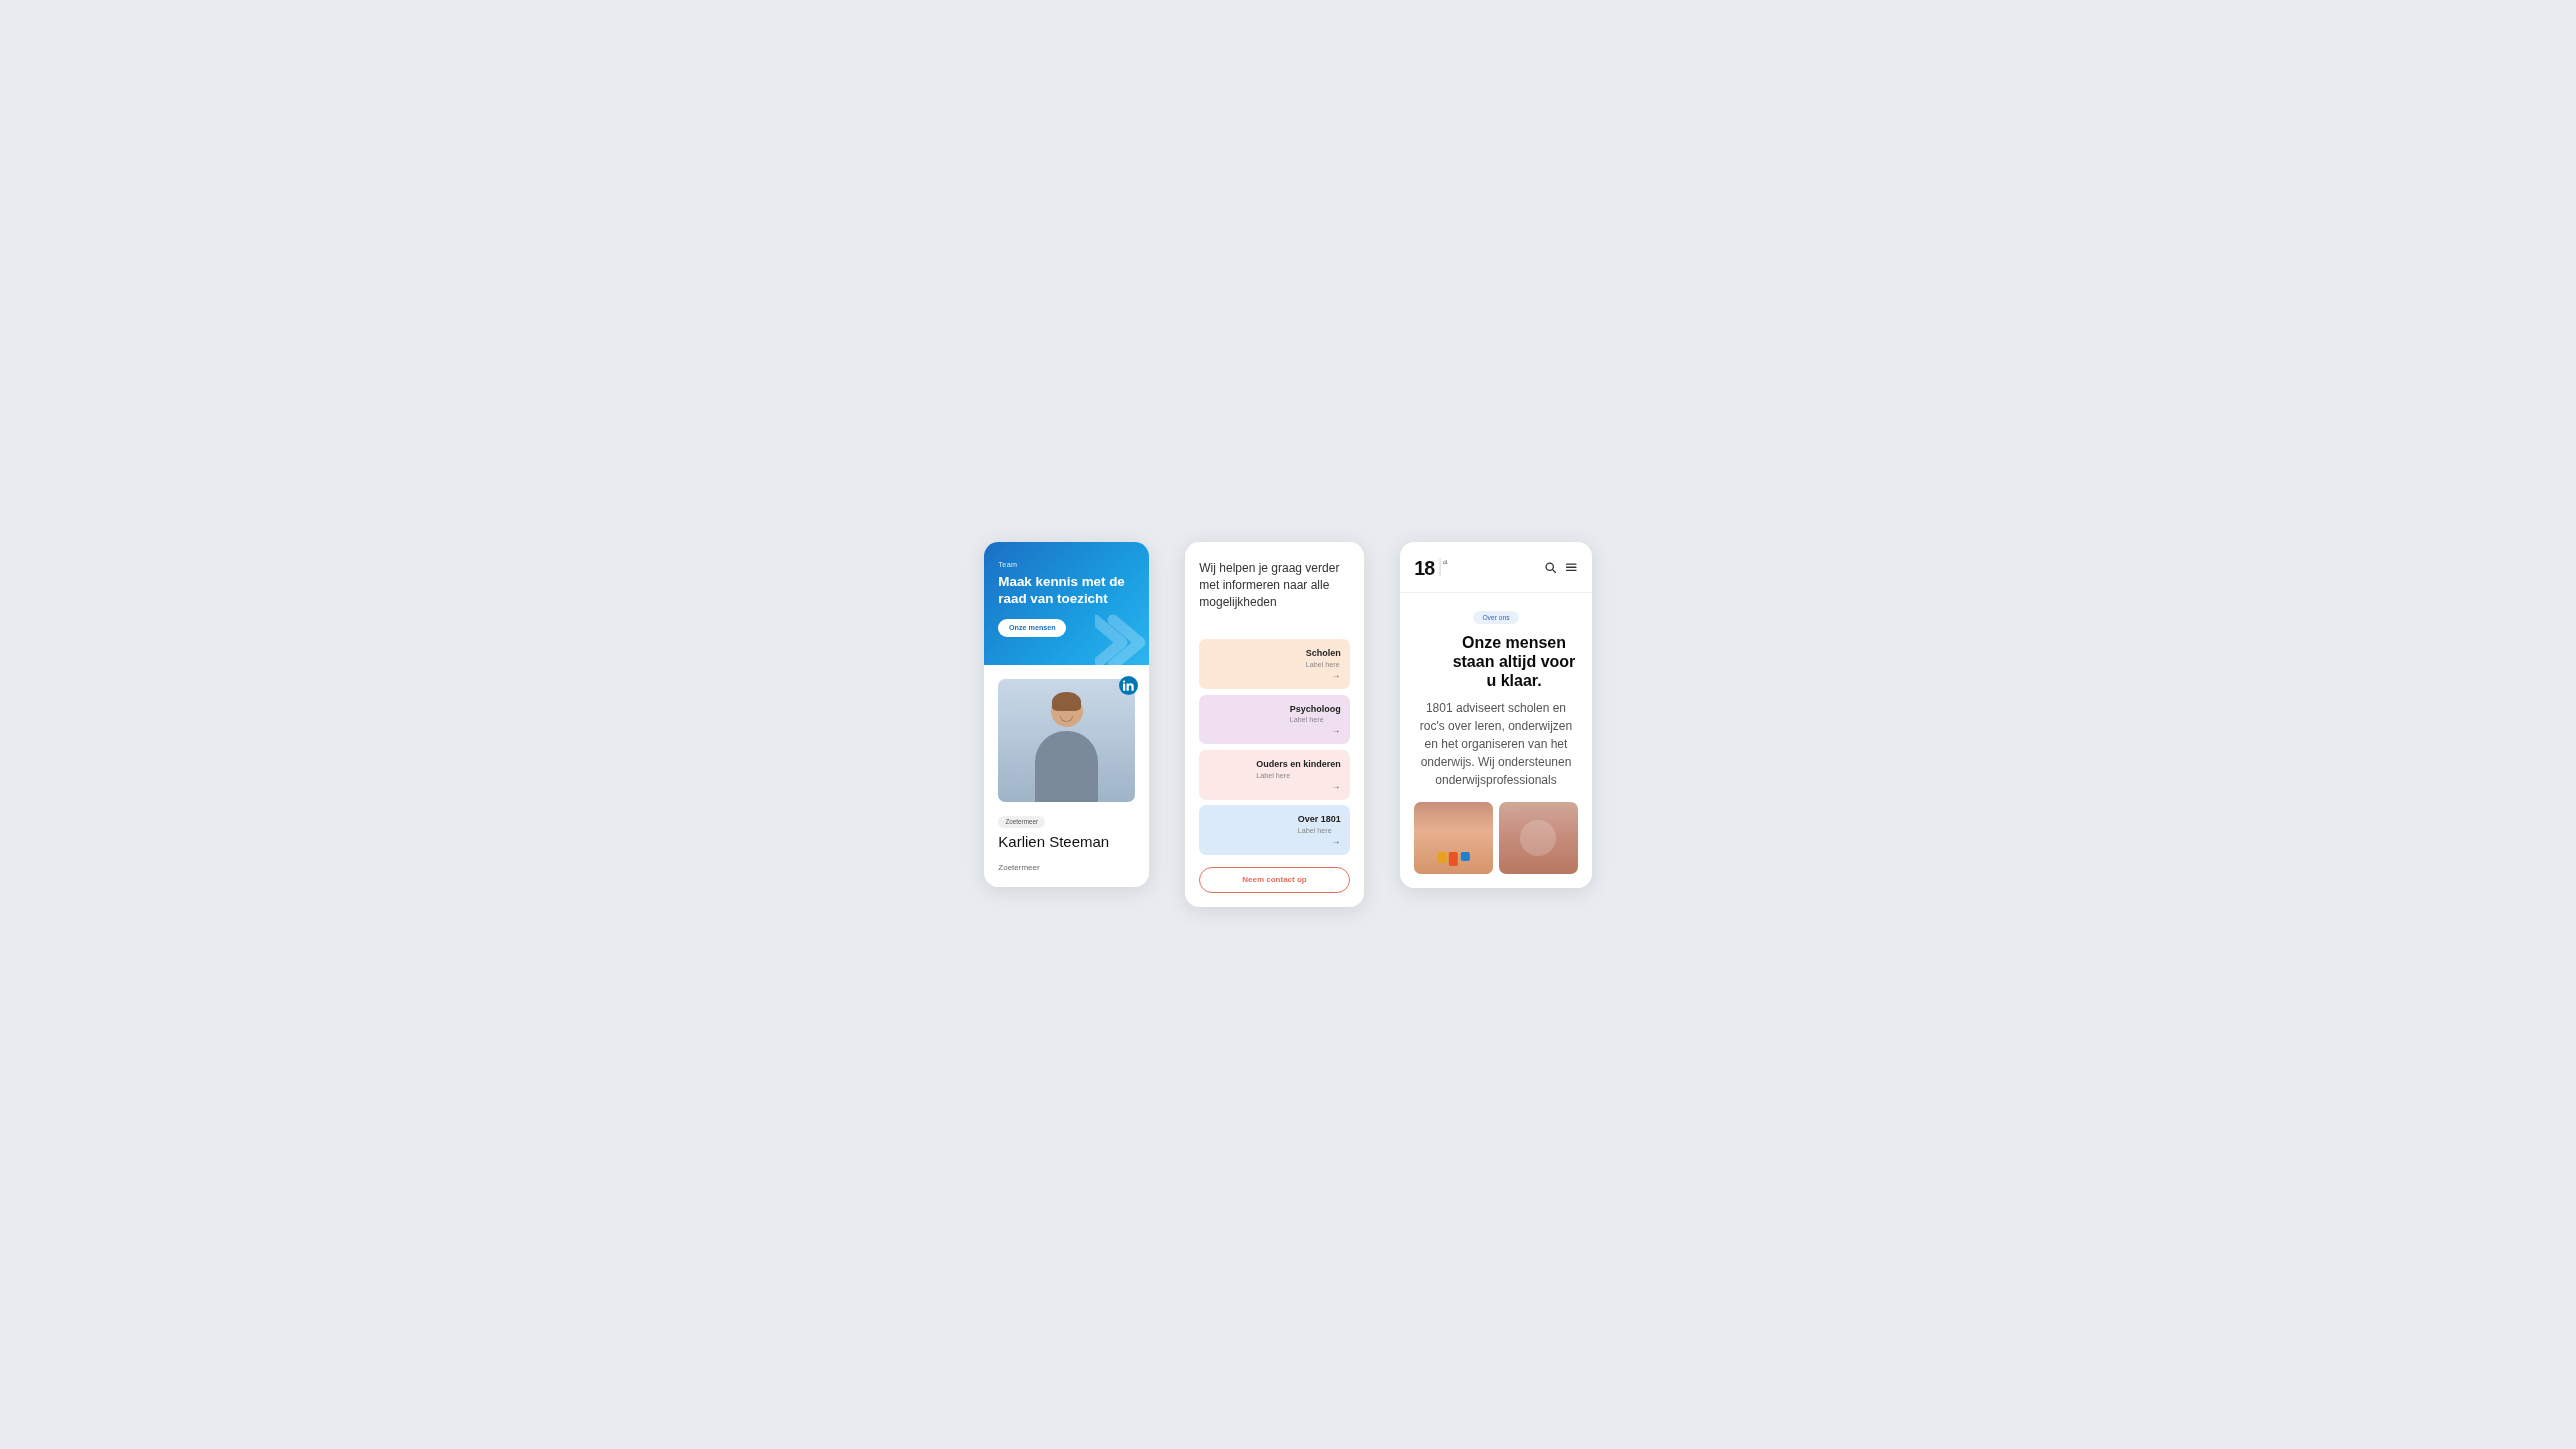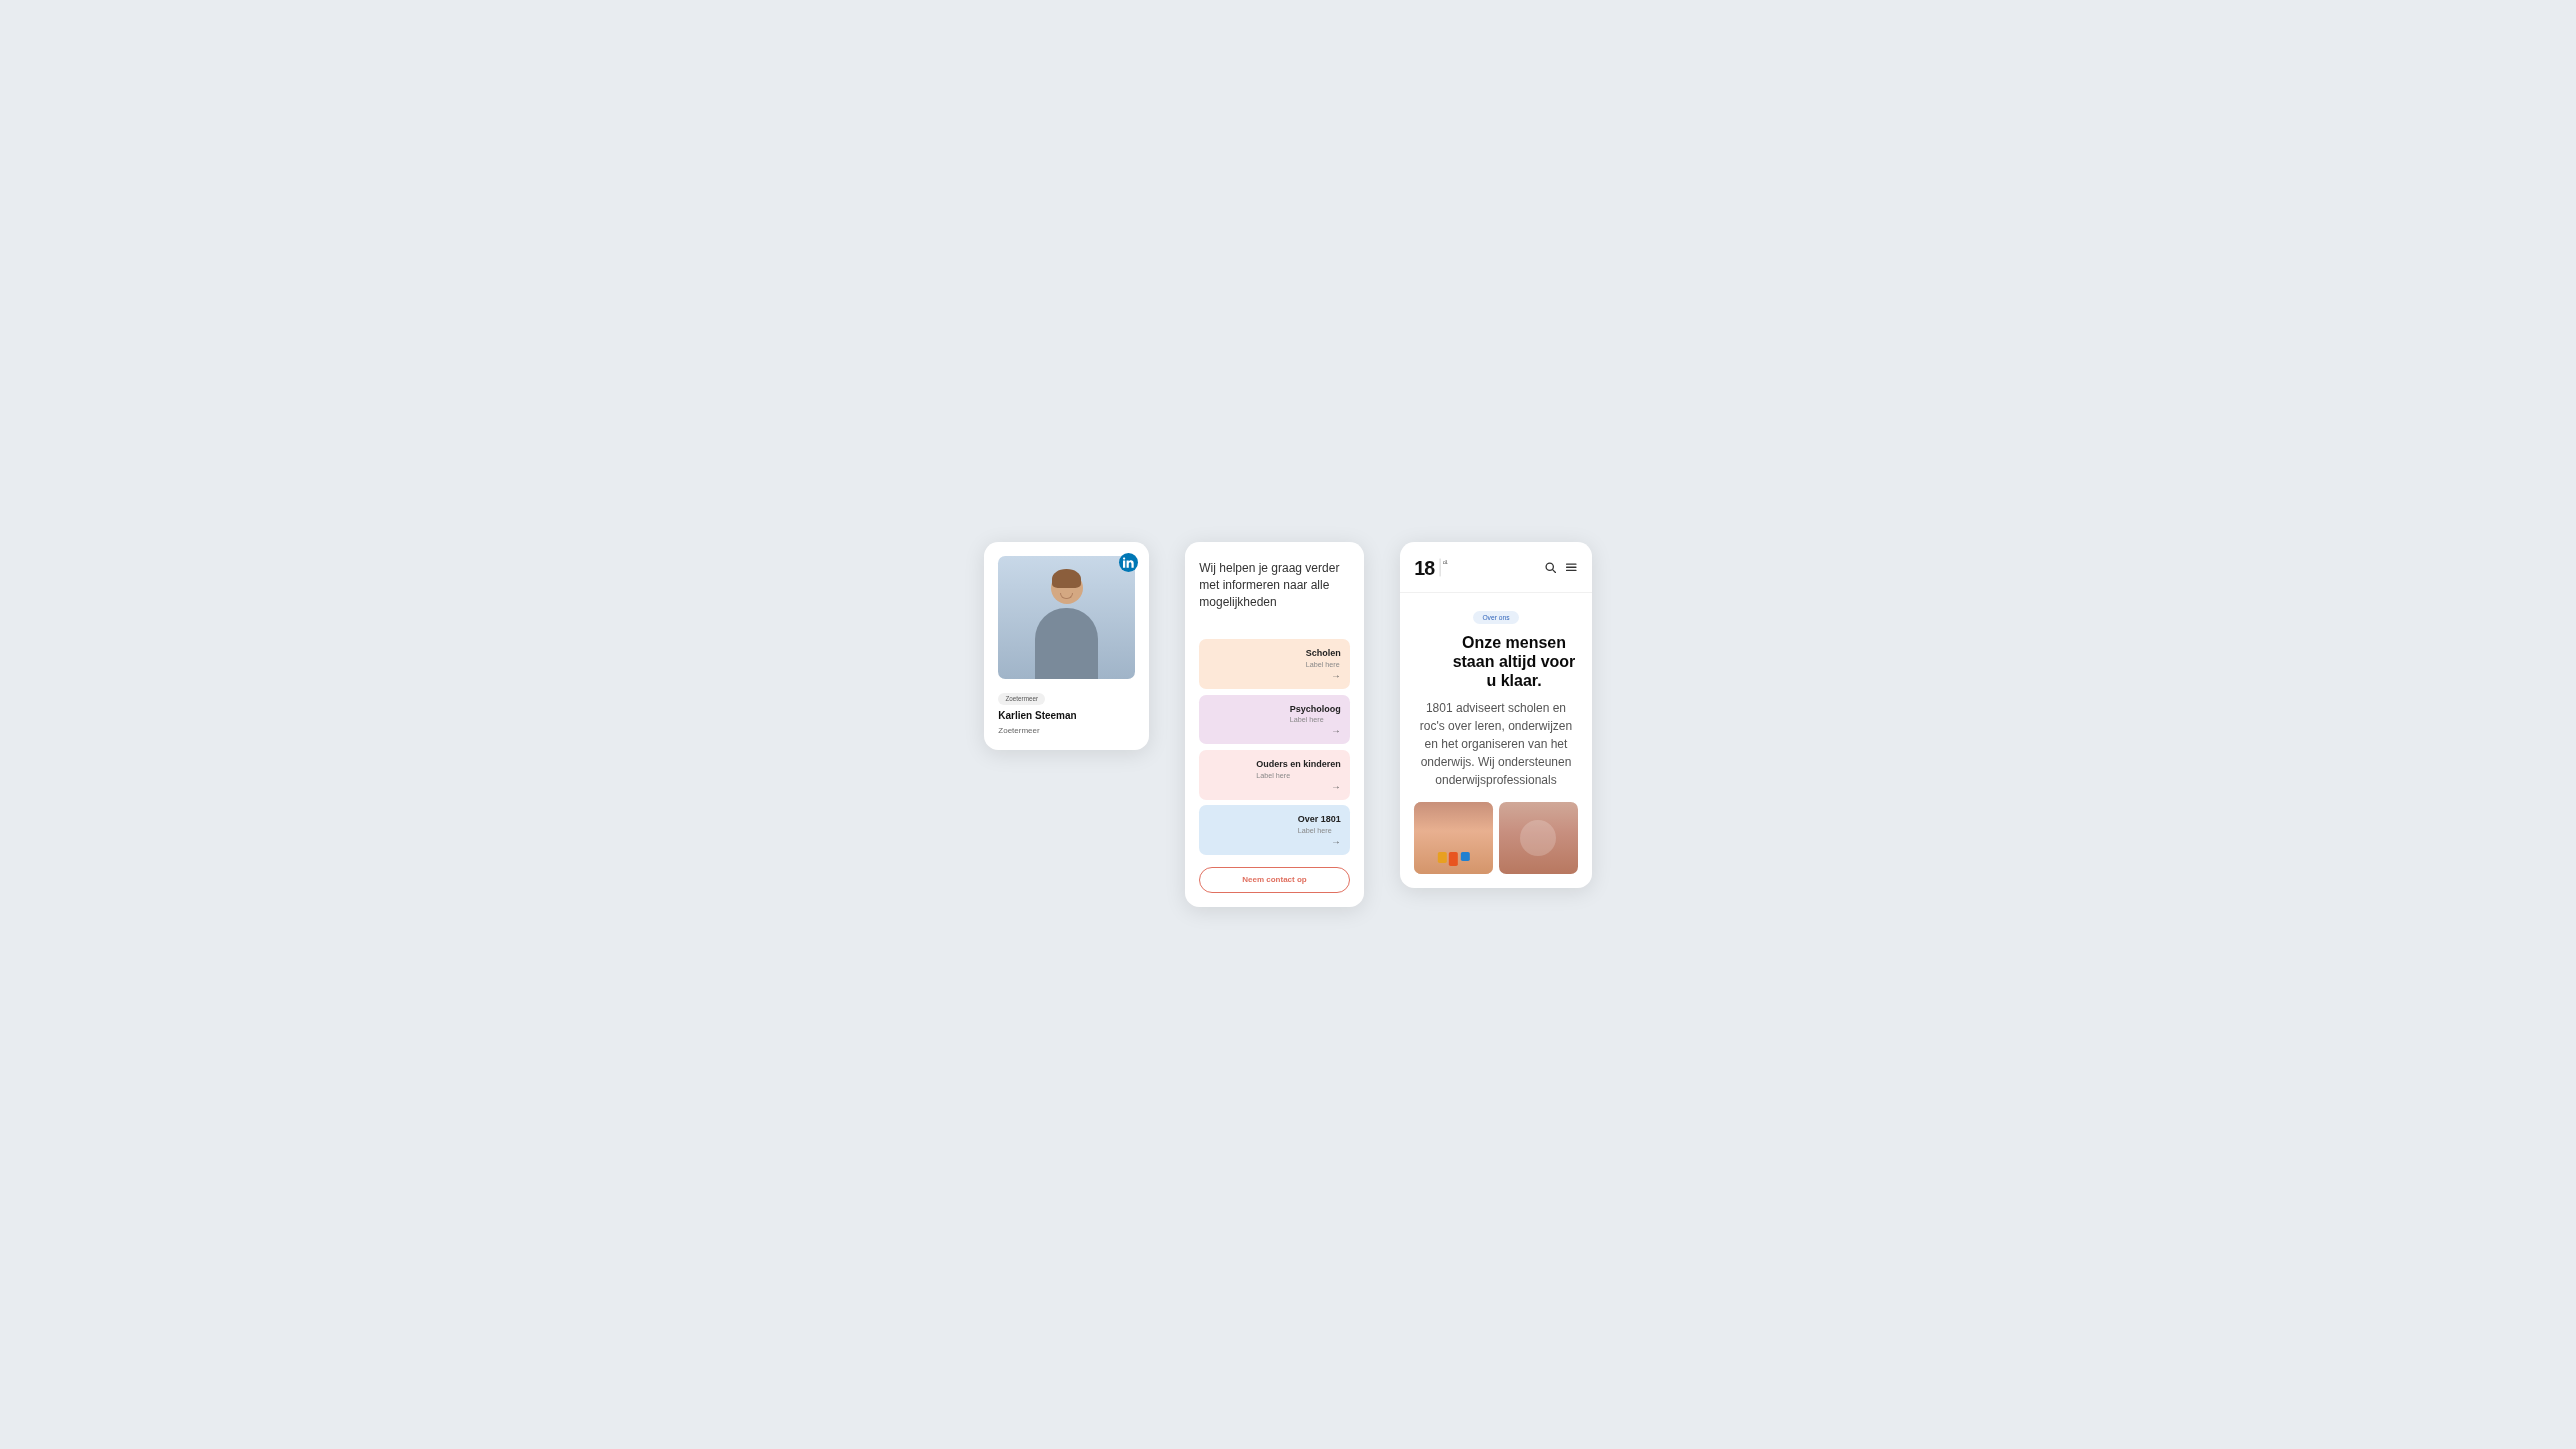--- a/index.html
+++ b/index.html
@@ -133,24 +133,24 @@
     .card1-badge {
       display: inline-block;
       background: #f0f0f0;
       border-radius: 18px;
       padding: 2.7px 7.2px;
       font-size: 6.3px;
       color: #555;
       margin-bottom: 5.4px;
     }
     .card1-name {
-      font-size: 10px;
-      font-weight: 700;
+      font-size: 15px;
+      font-weight: 400;
       color: #111;
-      margin-bottom: 5px;
+      margin-bottom: 13px;
     }
     .card1-role {
       font-size: 8px;
       color: #666;
     }
 
     
     .card2 {
       width: 179px;
       padding: 18px 14.3px 14.3px 14.3px;
@@ -284,20 +284,30 @@
       position: relative;
     }
   </style>
 </head>
 <body>
 
 <div class="screens-container">
 
   <div class="phone-card card1">
 
+    <div class="card1-hero">
+      <div class="card1-hero-team">Team</div>
+      <div class="card1-hero-title">Maak kennis met de raad van toezicht</div>
+      <button class="card1-hero-btn">Onze mensen</button>
+      
+      <svg class="card1-hero-chevron" viewBox="0 0 70 70">
+        <polyline points="20,10 50,35 20,60" fill="none" stroke="white" stroke-width="12" stroke-linecap="round" stroke-linejoin="round"></polyline>
+        <polyline points="0,10 30,35 0,60" fill="none" stroke="white" stroke-width="12" stroke-linecap="round" stroke-linejoin="round"></polyline>
+      </svg>
+    </div>
 
     <div class="card1-profile">
       <div class="card1-linkedin">
         <svg width="10.7" height="10.7" viewBox="0 0 24 24" fill="white">
             <path d="M4.98 3.5C4.98 4.881 3.87 6 2.5 6S.02 4.881.02 3.5C.02 2.12 1.13 1 2.5 1s2.48 1.12 2.48 2.5zM5 8H0v16h5V8zm7.982 0H8.014v16h4.969v-8.399c0-4.67 6.029-5.052 6.029 0V24H24V13.869c0-7.88-8.922-7.593-11.018-3.714V8z"></path>
           </svg>
       </div>
       <div class="card1-photo">
         <div class="card1-photo-person">
 

